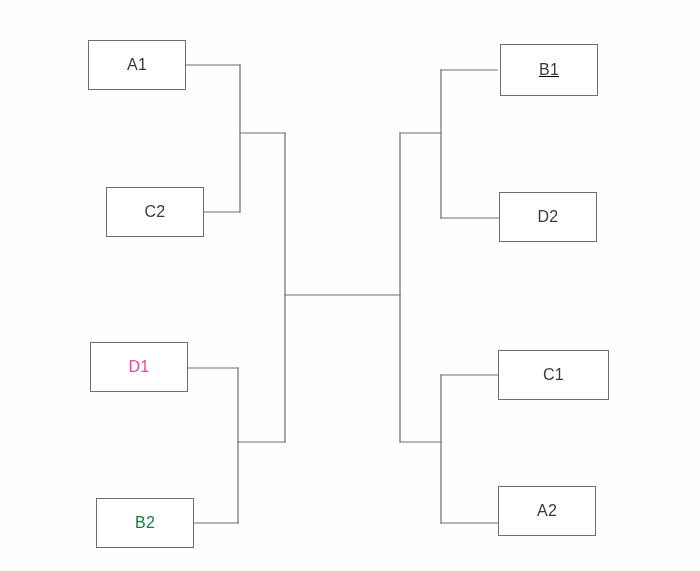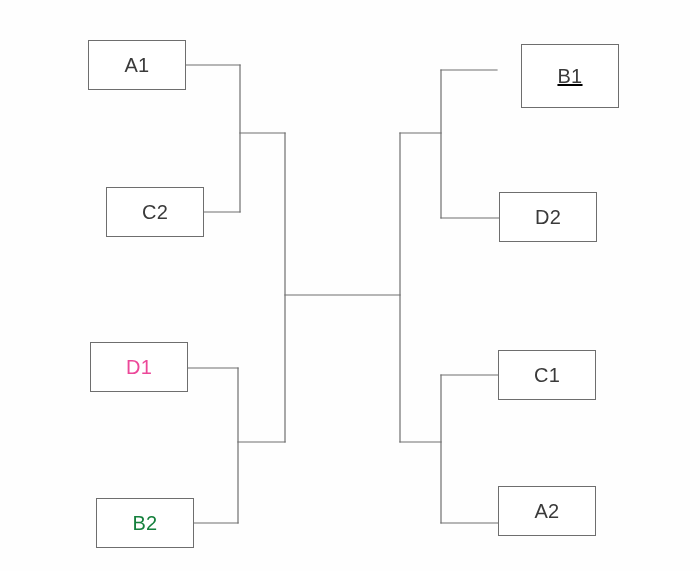--- a/index.html
+++ b/index.html
@@ -29,21 +29,21 @@
     position: absolute;
     box-sizing: border-box;
     background: #ffffff;
     border: 1px solid #6e6e6e;
     display: flex;
     align-items: center;
     justify-content: center;
   }
   .team-label {
     font-family: "Liberation Sans", sans-serif;
-    font-size: 20px;
+    font-size: 16px;
     color: #3a3a3a;
     letter-spacing: 0.3px;
     line-height: 1;
     user-select: none;
   }
 </style>
 </head>
 <body>
 
 <div id="bracket-canvas" style="width: 700px; height: 571px; background: rgb(254, 254, 254);">
@@ -78,27 +78,27 @@
       </div>
       <div class="team-box" style="left: 92px; top: 187px; width: 98px; height: 50px; background: rgb(255, 255, 255); border-color: rgb(110, 110, 110); margin-left: 14px;">
         <span class="team-label" style="color: rgb(58, 58, 58);">C2</span>
       </div>
       <div class="team-box" style="left: 90px; top: 342px; width: 98px; height: 50px; background: rgb(255, 255, 255); border-color: rgb(110, 110, 110);">
         <span class="team-label" style="color: #ec4899;">D1</span>
       </div>
       <div class="team-box" style="left: 96px; top: 498px; width: 98px; height: 50px; background: rgb(255, 255, 255); border-color: rgb(110, 110, 110);">
         <span class="team-label" style="color: #15803d;">B2</span>
       </div>
-      <div class="team-box" style="left: 521px; top: 44px; width: 98px; height: 64px; background: rgb(255, 255, 255); border-color: rgb(110, 110, 110); text-decoration: underline;">
+      <div class="team-box" style="left: 500px; top: 44px; width: 98px; height: 52px; background: rgb(255, 255, 255); border-color: rgb(110, 110, 110); text-decoration: underline;">
         <span class="team-label" style="color: rgb(58, 58, 58);">B1</span>
       </div>
       <div class="team-box" style="left: 499px; top: 192px; width: 98px; height: 50px; background: rgb(255, 255, 255); border-color: rgb(110, 110, 110);">
         <span class="team-label" style="color: rgb(58, 58, 58);">D2</span>
       </div>
-      <div class="team-box" style="left: 498px; top: 350px; width: 98px; height: 50px; background: rgb(255, 255, 255); border-color: rgb(110, 110, 110);">
+      <div class="team-box" style="left: 498px; top: 350px; width: 111px; height: 50px; background: rgb(255, 255, 255); border-color: rgb(110, 110, 110);">
         <span class="team-label" style="color: rgb(58, 58, 58);">C1</span>
       </div>
       <div class="team-box" style="left: 498px; top: 486px; width: 98px; height: 50px; background: rgb(255, 255, 255); border-color: rgb(110, 110, 110);">
         <span class="team-label" style="color: rgb(58, 58, 58);">A2</span>
       </div>
     </div>
 
 </div>
 
 </body></html>

